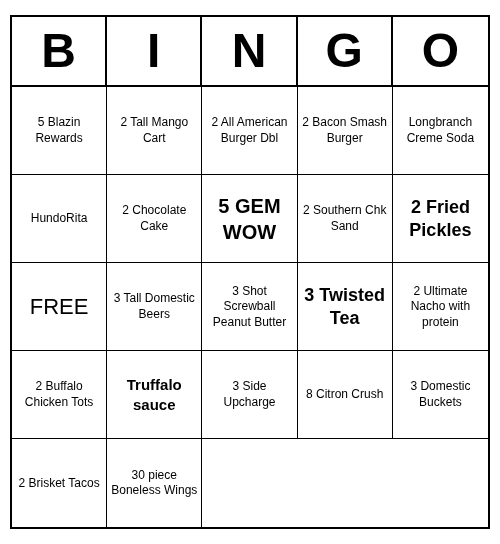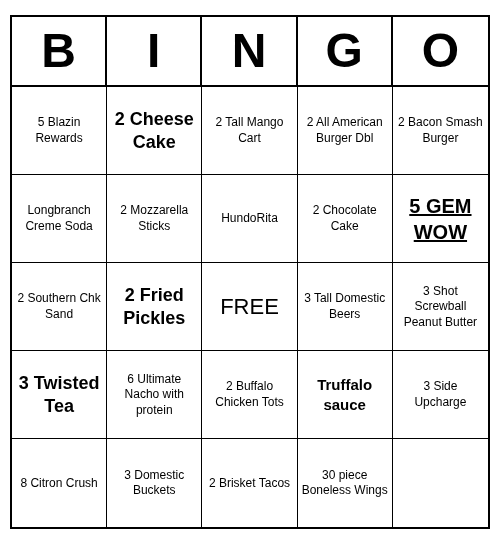--- a/index.html
+++ b/index.html
@@ -59,56 +59,53 @@
       font-weight: bold;
       font-size: 18px;
     }
     .bingo-cell.free {
       font-weight: normal;
       font-size: 22px;
     }
     .bingo-cell.gem-wow {
       font-weight: bold;
       font-size: 20px;
-      text-decoration: underline;
     }
     .bingo-cell.truffalo {
       font-weight: bold;
       font-size: 15px;
     }
   </style>
 </head>
 <body>
 
 <div class="bingo-card">
   <div class="bingo-header">
   <div class="bingo-letter">B</div>
       <div class="bingo-letter">I</div>
       <div class="bingo-letter">N</div>
       <div class="bingo-letter">G</div>
       <div class="bingo-letter">O</div>
     </div>
   <div class="bingo-grid">
   <div class="bingo-cell ">5 Blazin Rewards</div>
-      <div class="bingo-cell bold-large">2 Cheese Cake</div>
       <div class="bingo-cell ">2 Tall Mango Cart</div>
       <div class="bingo-cell ">2 All American Burger Dbl</div>
       <div class="bingo-cell ">2 Bacon Smash Burger</div>
       <div class="bingo-cell ">Longbranch Creme Soda</div>
-      <div class="bingo-cell ">2 Mozzarella Sticks</div>
       <div class="bingo-cell ">HundoRita</div>
       <div class="bingo-cell ">2 Chocolate Cake</div>
       <div class="bingo-cell gem-wow">5 GEM WOW</div>
       <div class="bingo-cell ">2 Southern Chk Sand</div>
       <div class="bingo-cell bold-large">2 Fried Pickles</div>
       <div class="bingo-cell free">FREE</div>
       <div class="bingo-cell ">3 Tall Domestic Beers</div>
       <div class="bingo-cell ">3 Shot Screwball Peanut Butter</div>
       <div class="bingo-cell bold-large">3 Twisted Tea</div>
-      <div class="bingo-cell ">6 Ultimate Nacho with protein</div>
+      <div class="bingo-cell ">2 Ultimate Nacho with protein</div>
       <div class="bingo-cell ">2 Buffalo Chicken Tots</div>
       <div class="bingo-cell truffalo">Truffalo sauce</div>
       <div class="bingo-cell ">3 Side Upcharge</div>
       <div class="bingo-cell ">8 Citron Crush</div>
       <div class="bingo-cell ">3 Domestic Buckets</div>
       <div class="bingo-cell ">2 Brisket Tacos</div>
       <div class="bingo-cell ">30 piece Boneless Wings</div>
     </div>
 </div>
 

